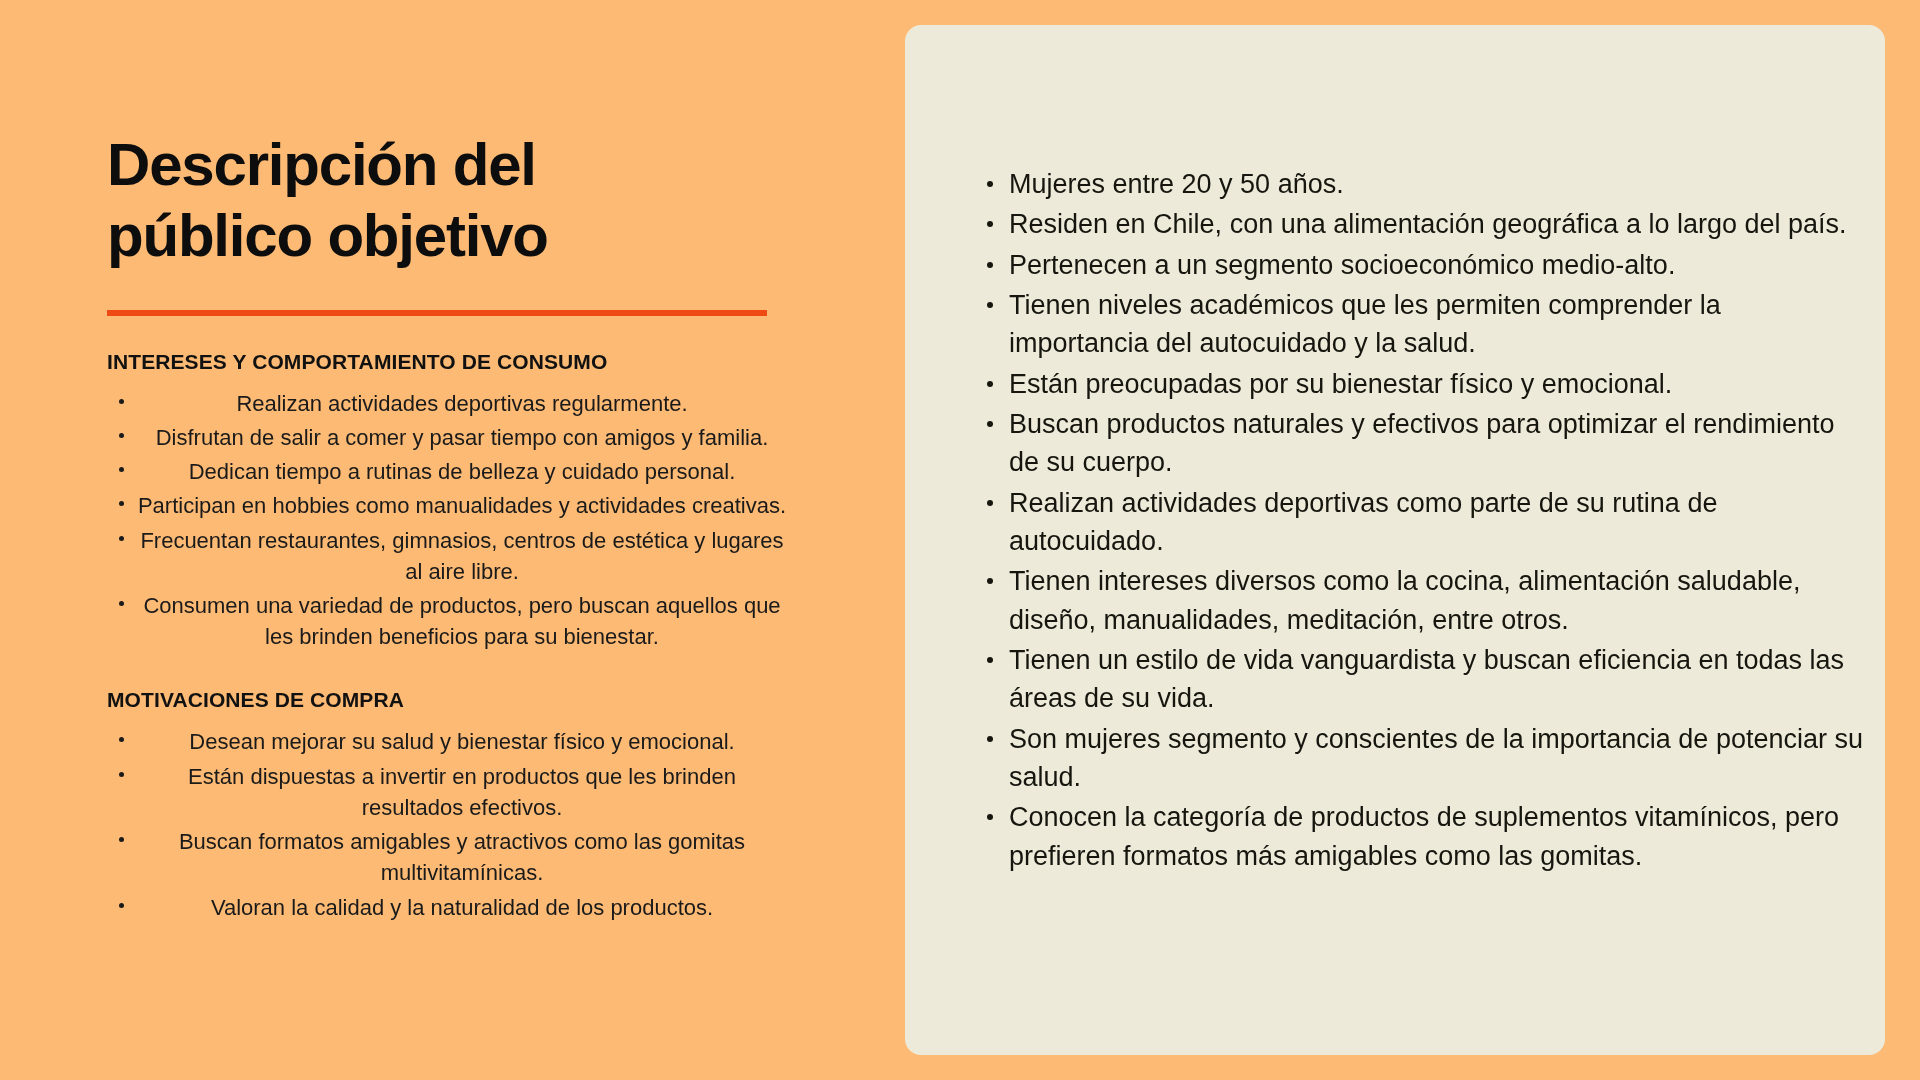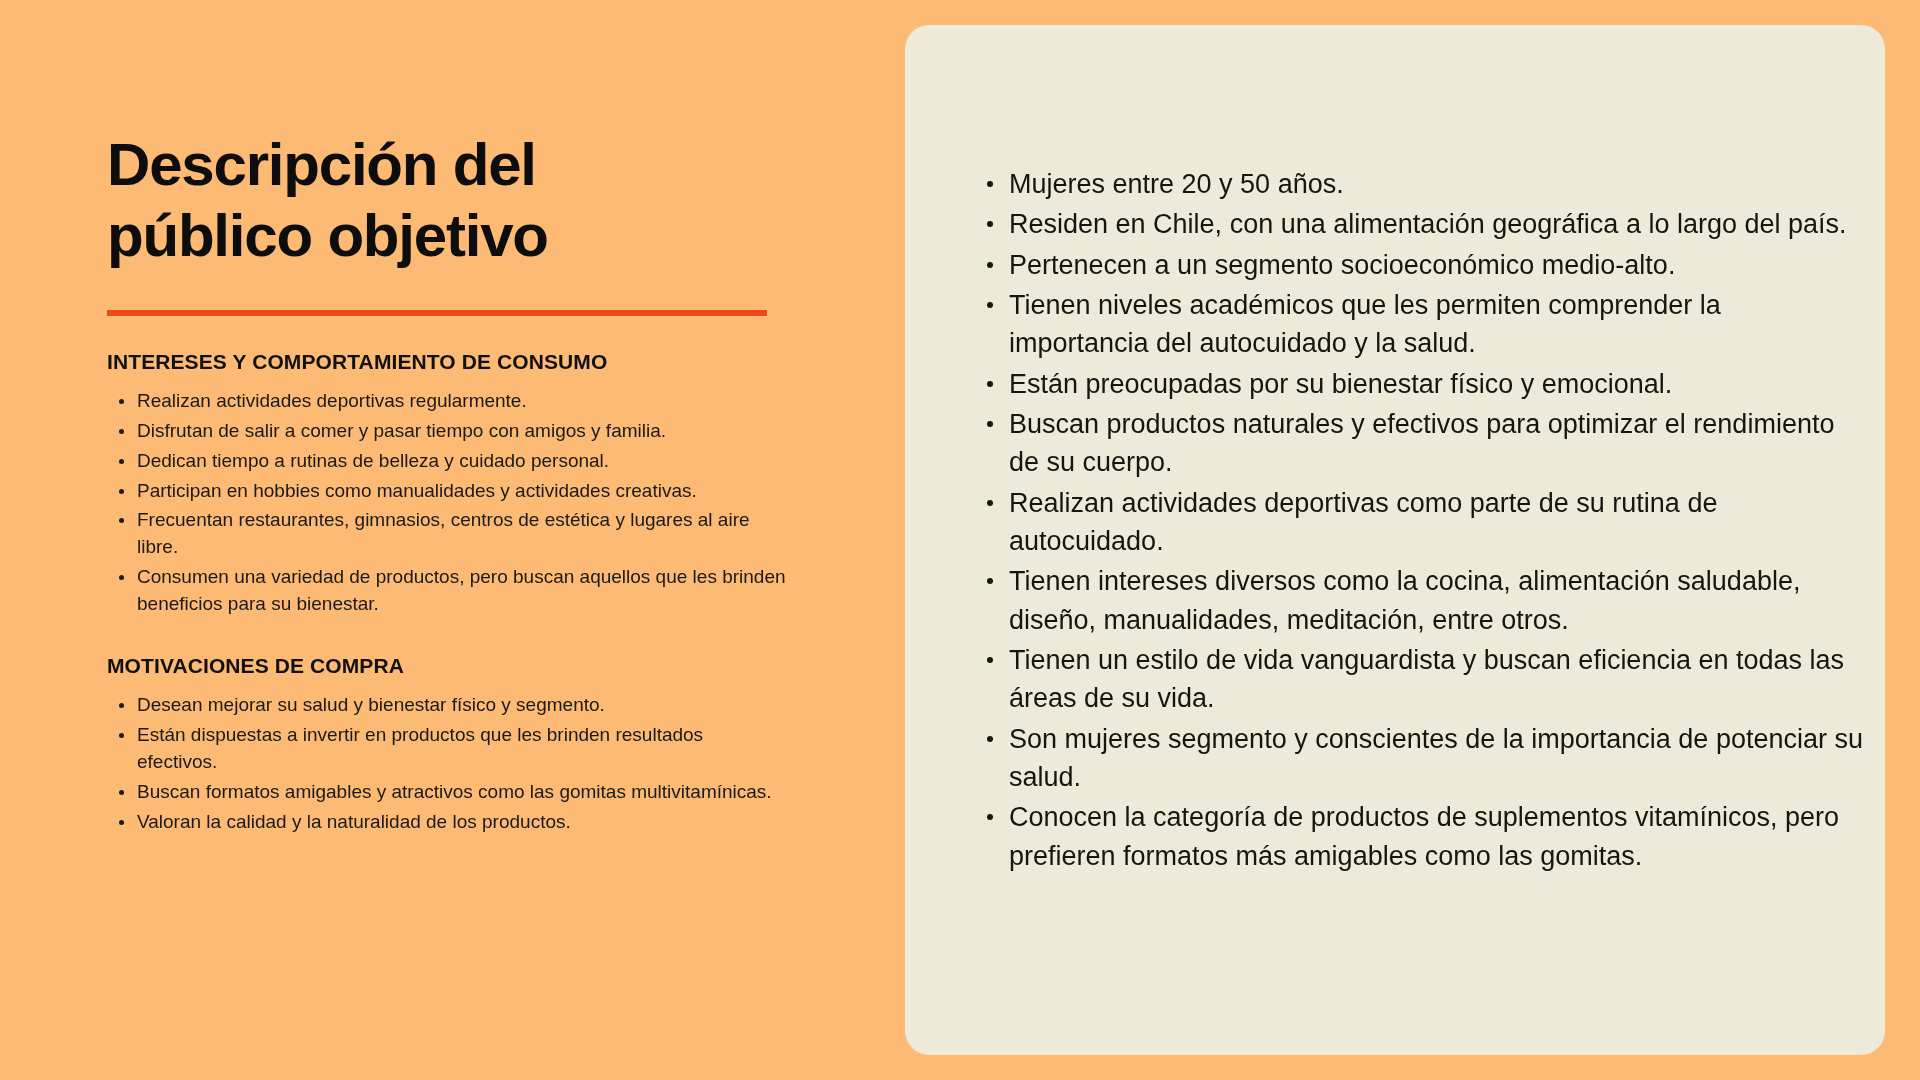--- a/index.html
+++ b/index.html
@@ -56,45 +56,46 @@
     margin: 0 0 14px 0;
   }
   .left-list {
     list-style: none;
     margin: 0;
     padding: 0;
   }
   .left-list li {
     position: relative;
     padding-left: 30px;
-    font-size: 19px;
+    font-size: 22px;
     line-height: 1.42;
     color: #1a1a1a;
     margin-bottom: 3px;
+    text-align: center;
   }
   .left-list li::before {
     content: "";
     position: absolute;
     left: 12px;
     top: 11px;
     width: 5px;
     height: 5px;
     border-radius: 50%;
     background: #1a1a1a;
   }
 
   
   .right-panel {
     position: absolute;
     left: 905px;
     top: 25px;
     width: 980px;
     height: 1030px;
     background: #EEEADA;
-    border-radius: 24px;
+    border-radius: 16px;
   }
   .right-list {
     list-style: none;
     margin: 0;
     padding: 0;
     position: absolute;
     left: 68px;
     top: 140px;
     width: 890px;
   }
@@ -134,21 +135,21 @@
         <li>Dedican tiempo a rutinas de belleza y cuidado personal.</li>
         <li>Participan en hobbies como manualidades y actividades creativas.</li>
         <li>Frecuentan restaurantes, gimnasios, centros de estética y lugares al aire libre.</li>
         <li>Consumen una variedad de productos, pero buscan aquellos que les brinden beneficios para su bienestar.</li>
       </ul>
     </div>
 
     <div class="section">
       <div class="section-heading">MOTIVACIONES DE COMPRA</div>
       <ul class="left-list">
-        <li>Desean mejorar su salud y bienestar físico y segmento.</li>
+        <li>Desean mejorar su salud y bienestar físico y emocional.</li>
         <li>Están dispuestas a invertir en productos que les brinden resultados efectivos.</li>
         <li>Buscan formatos amigables y atractivos como las gomitas multivitamínicas.</li>
         <li>Valoran la calidad y la naturalidad de los productos.</li>
       </ul>
     </div>
   </div>
 
   <div class="right-panel">
     <ul class="right-list">
       <li>Mujeres entre 20 y 50 años.</li>

